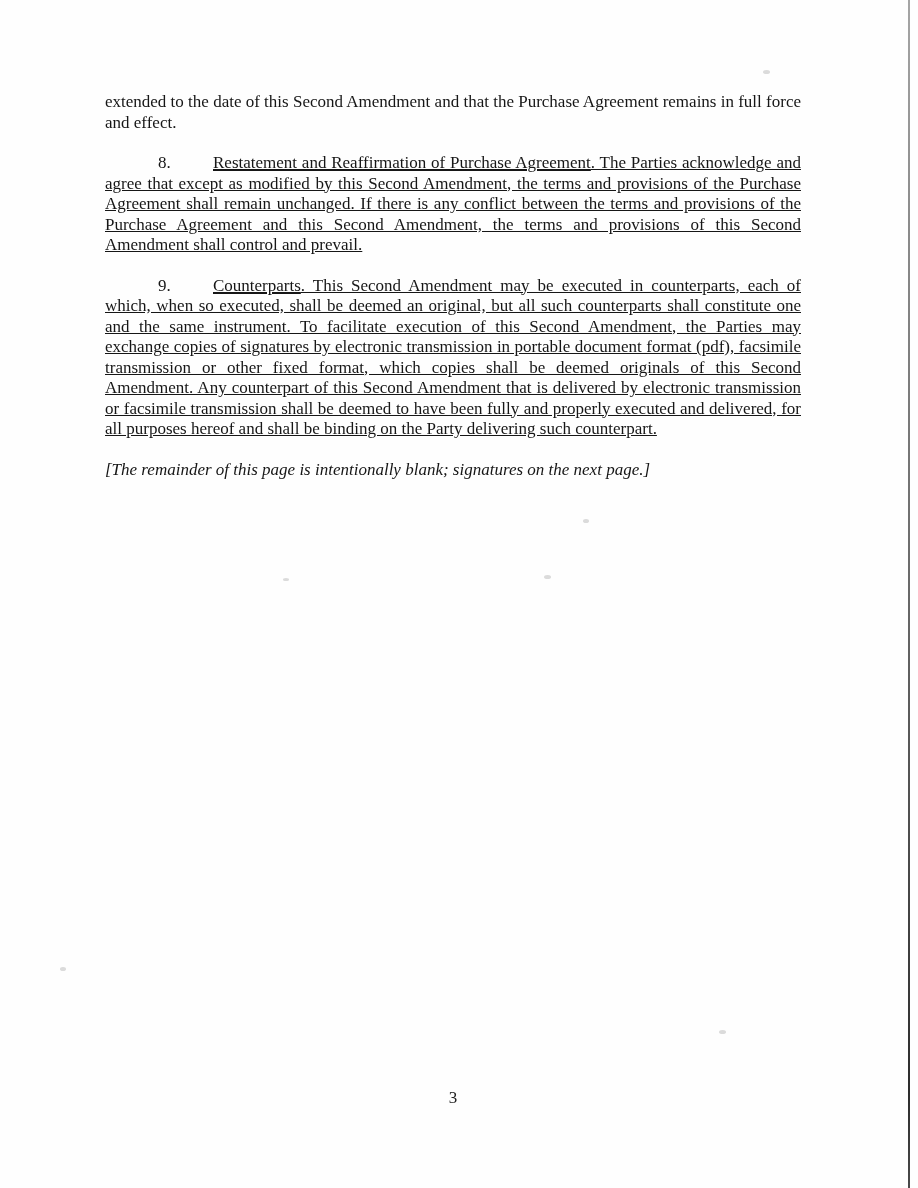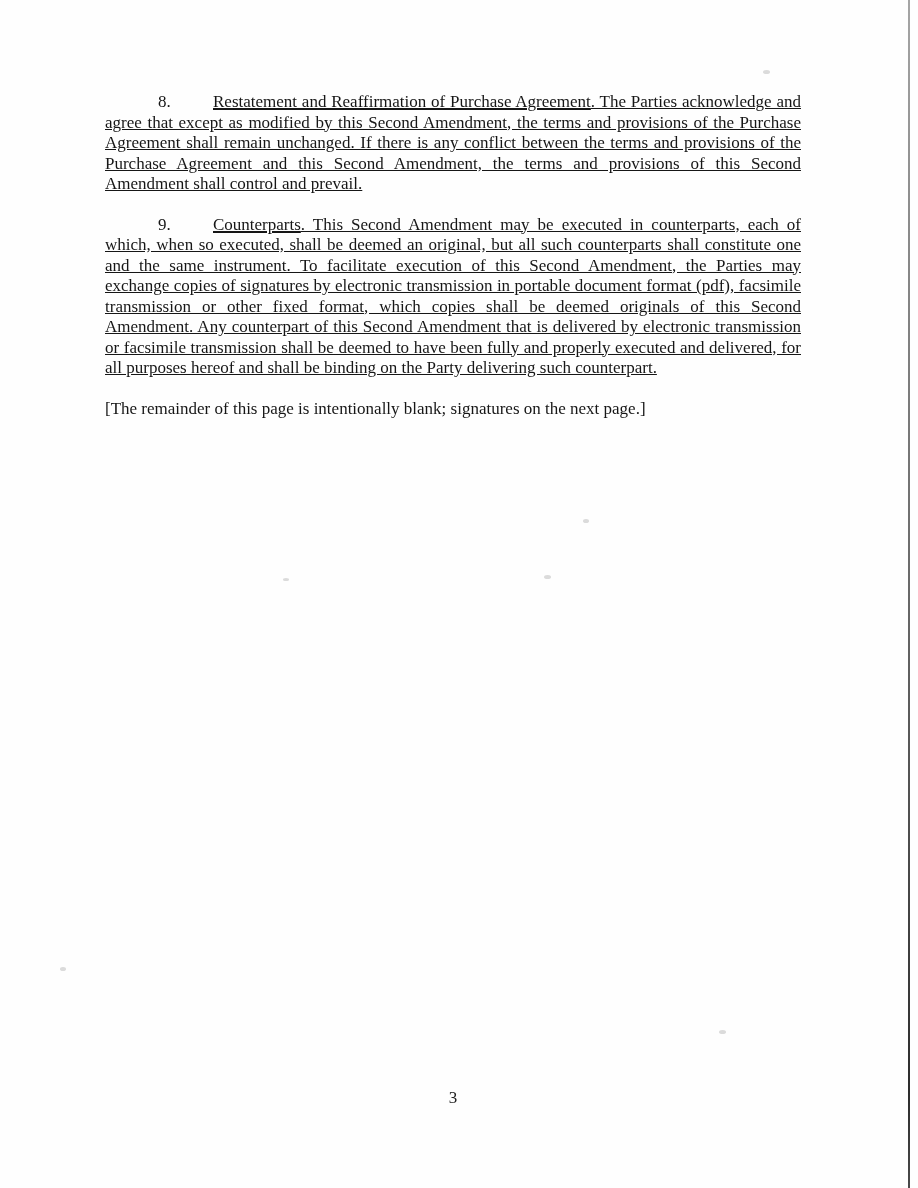--- a/index.html
+++ b/index.html
@@ -31,20 +31,21 @@
     width: 55px;
     text-indent: 0;
   }
   .section-heading {
     text-decoration: underline;
     text-underline-offset: 2px;
   }
   .notice-par {
     text-align: right;
     text-indent: 0;
+    font-style: italic;
   }
   .page-number {
     position: absolute;
     top: 1088px; left: 105px; width: 696px;
     text-align: center;
     font-size: 17px;
     color: #222222;
   }
   
   .scan-line {
@@ -68,20 +69,21 @@
   .speck.s5 { left: 60px;  top: 967px; width: 6px; height: 4px; }
   .speck.s6 { left: 719px; top: 1030px; width: 7px; height: 4px; }
 </style>
 </head>
 <body>
 
 <div class="page">
 
   <div class="text-block">
 
+    <p>extended to the date of this Second Amendment and that the Purchase Agreement remains in full force and effect.</p>
 
     <p class="section-par"><span class="section-num">8.</span><span class="section-heading">Restatement and Reaffirmation of Purchase Agreement</span><span>.  The Parties acknowledge and agree that except as modified by this Second Amendment, the terms and provisions of the Purchase Agreement shall remain unchanged.  If there is any conflict between the terms and provisions of the Purchase Agreement and this Second Amendment, the terms and provisions of this Second Amendment shall control and prevail.</span></p>
 
     <p class="section-par"><span class="section-num">9.</span><span class="section-heading">Counterparts</span><span>.  This Second Amendment may be executed in counterparts, each of which, when so executed, shall be deemed an original, but all such counterparts shall constitute one and the same instrument. To facilitate execution of this Second Amendment, the Parties may exchange copies of signatures by electronic transmission in portable document format (pdf), facsimile transmission or other fixed format, which copies shall be deemed originals of this Second Amendment.  Any counterpart of this Second Amendment that is delivered by electronic transmission or facsimile transmission shall be deemed to have been fully and properly executed and delivered, for all purposes hereof and shall be binding on the Party delivering such counterpart.</span></p>
 
     <p class="notice-par">[The remainder of this page is intentionally blank; signatures on the next page.]</p>
 
   </div>
 
   <div class="page-number">3</div>

